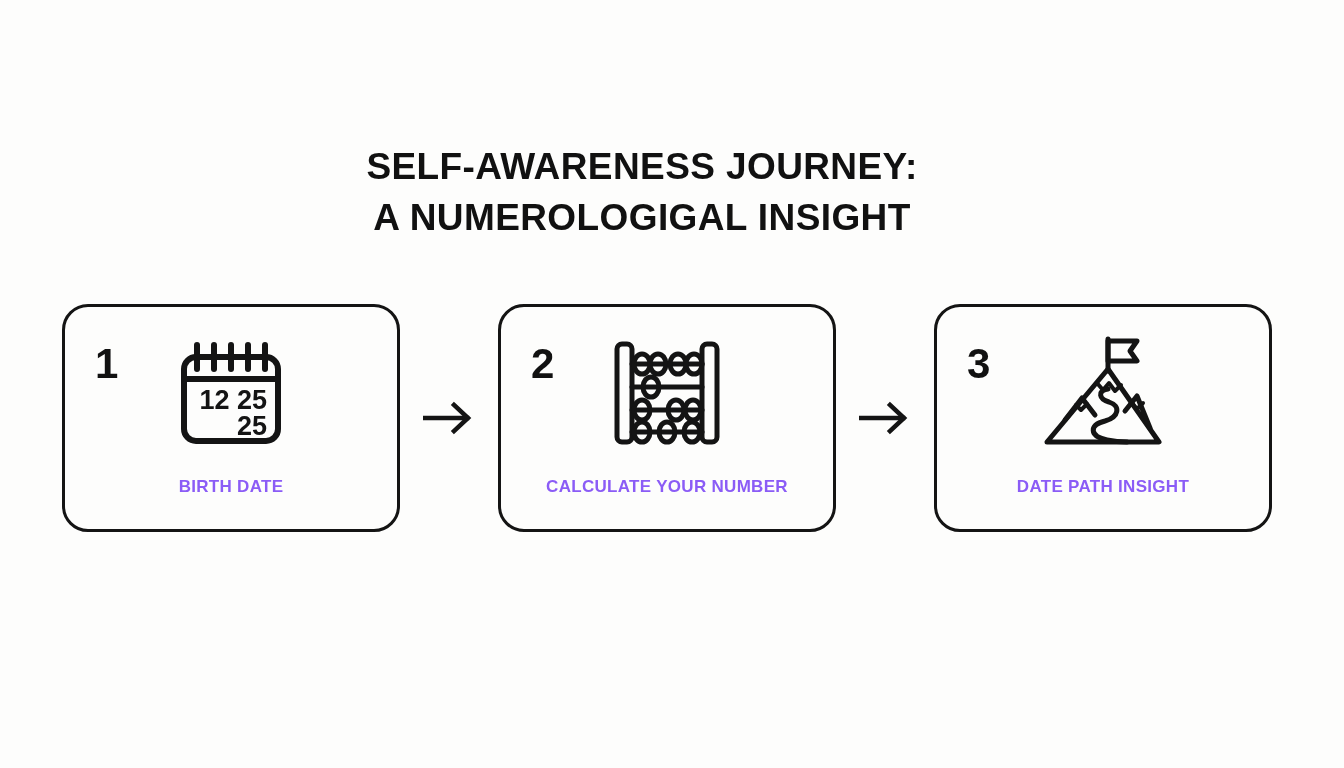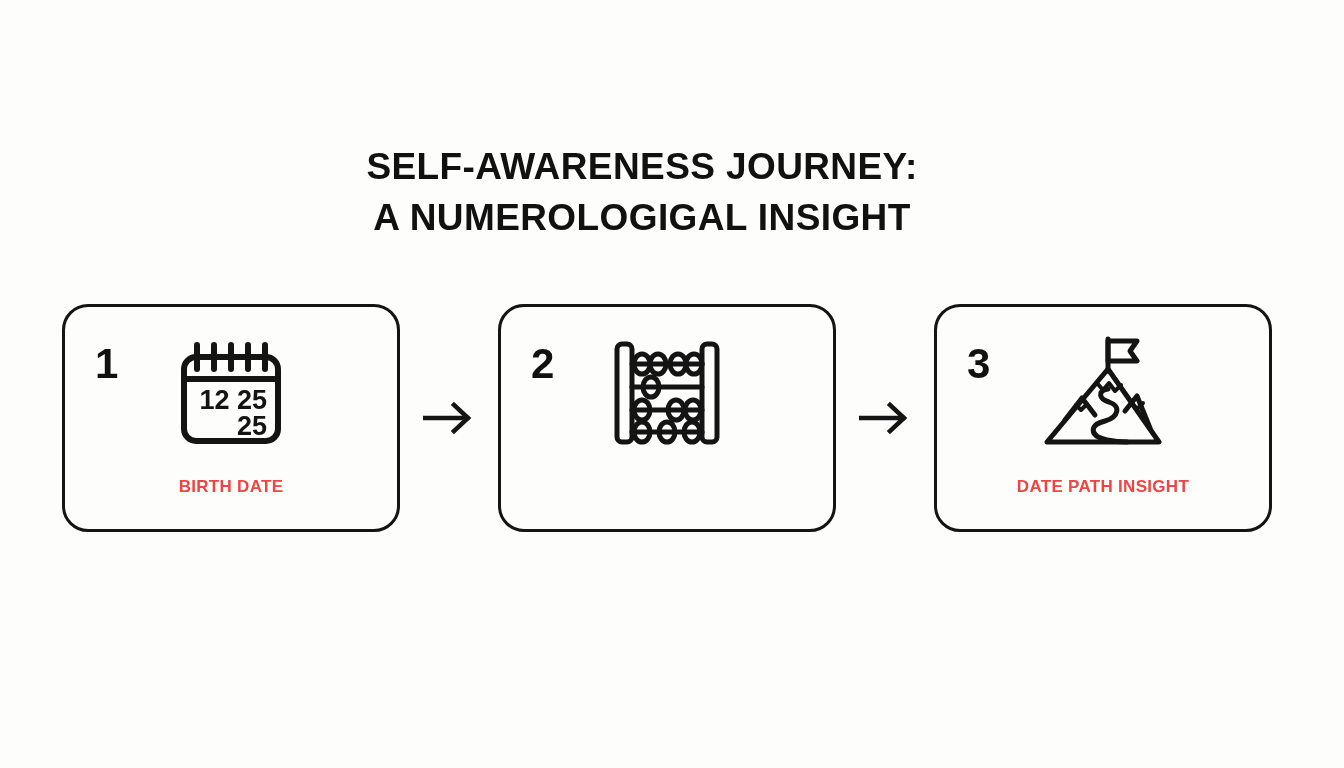--- a/index.html
+++ b/index.html
@@ -95,21 +95,21 @@
   .card-label {
     position: absolute;
     left: 0;
     right: 0;
     bottom: 32px;
     text-align: center;
     font-family: "Liberation Sans", sans-serif;
     font-weight: bold;
     font-size: 17px;
     letter-spacing: 0.3px;
-    color: #ef4444;
+    color: #8b5cf6;
     white-space: nowrap;
   }
 
   
   .arrow {
     flex: 0 0 auto;
     width: 58px;
     height: 40px;
     display: flex;
     align-items: center;
@@ -184,20 +184,21 @@
           <ellipse cx="33" cy="72" rx="8" ry="10"></ellipse>
           <ellipse cx="67" cy="72" rx="8" ry="10"></ellipse>
           <ellipse cx="84" cy="72" rx="8" ry="10"></ellipse>
 
           <ellipse cx="33" cy="94" rx="8" ry="10"></ellipse>
           <ellipse cx="58" cy="94" rx="8" ry="10"></ellipse>
           <ellipse cx="83" cy="94" rx="8" ry="10"></ellipse>
         </svg>
       </div>
 
+      <div class="card-label">CALCULATE YOUR NUMBER</div>
     </div>
 
     <div class="arrow">
       <svg width="52" height="34" viewBox="0 0 52 34" fill="none" stroke="#141414" stroke-width="4.5" stroke-linecap="square" stroke-linejoin="miter" aria-hidden="true">
         <line x1="2" y1="17" x2="44" y2="17"></line>
         <polyline points="31,4 45,17 31,30" fill="none"></polyline>
       </svg>
     </div>
 
     <div class="card">

